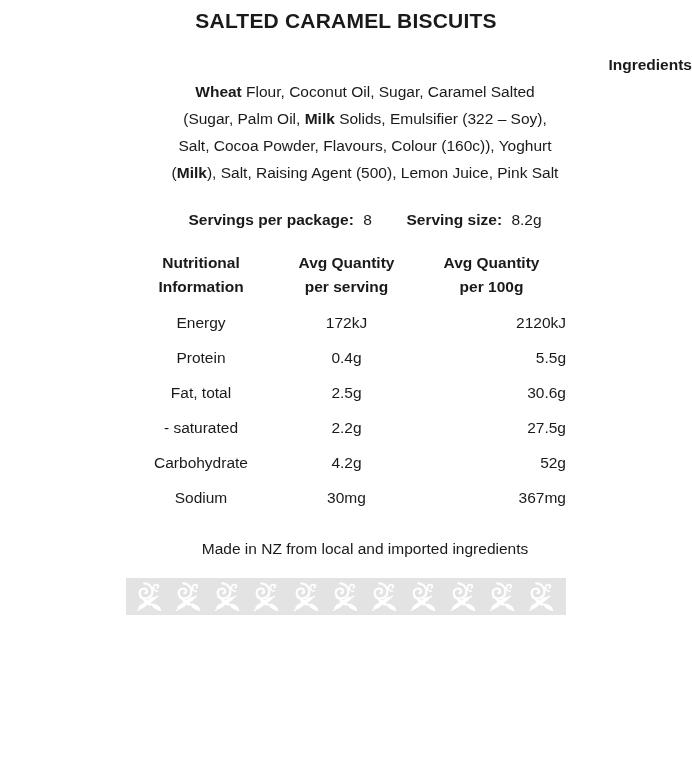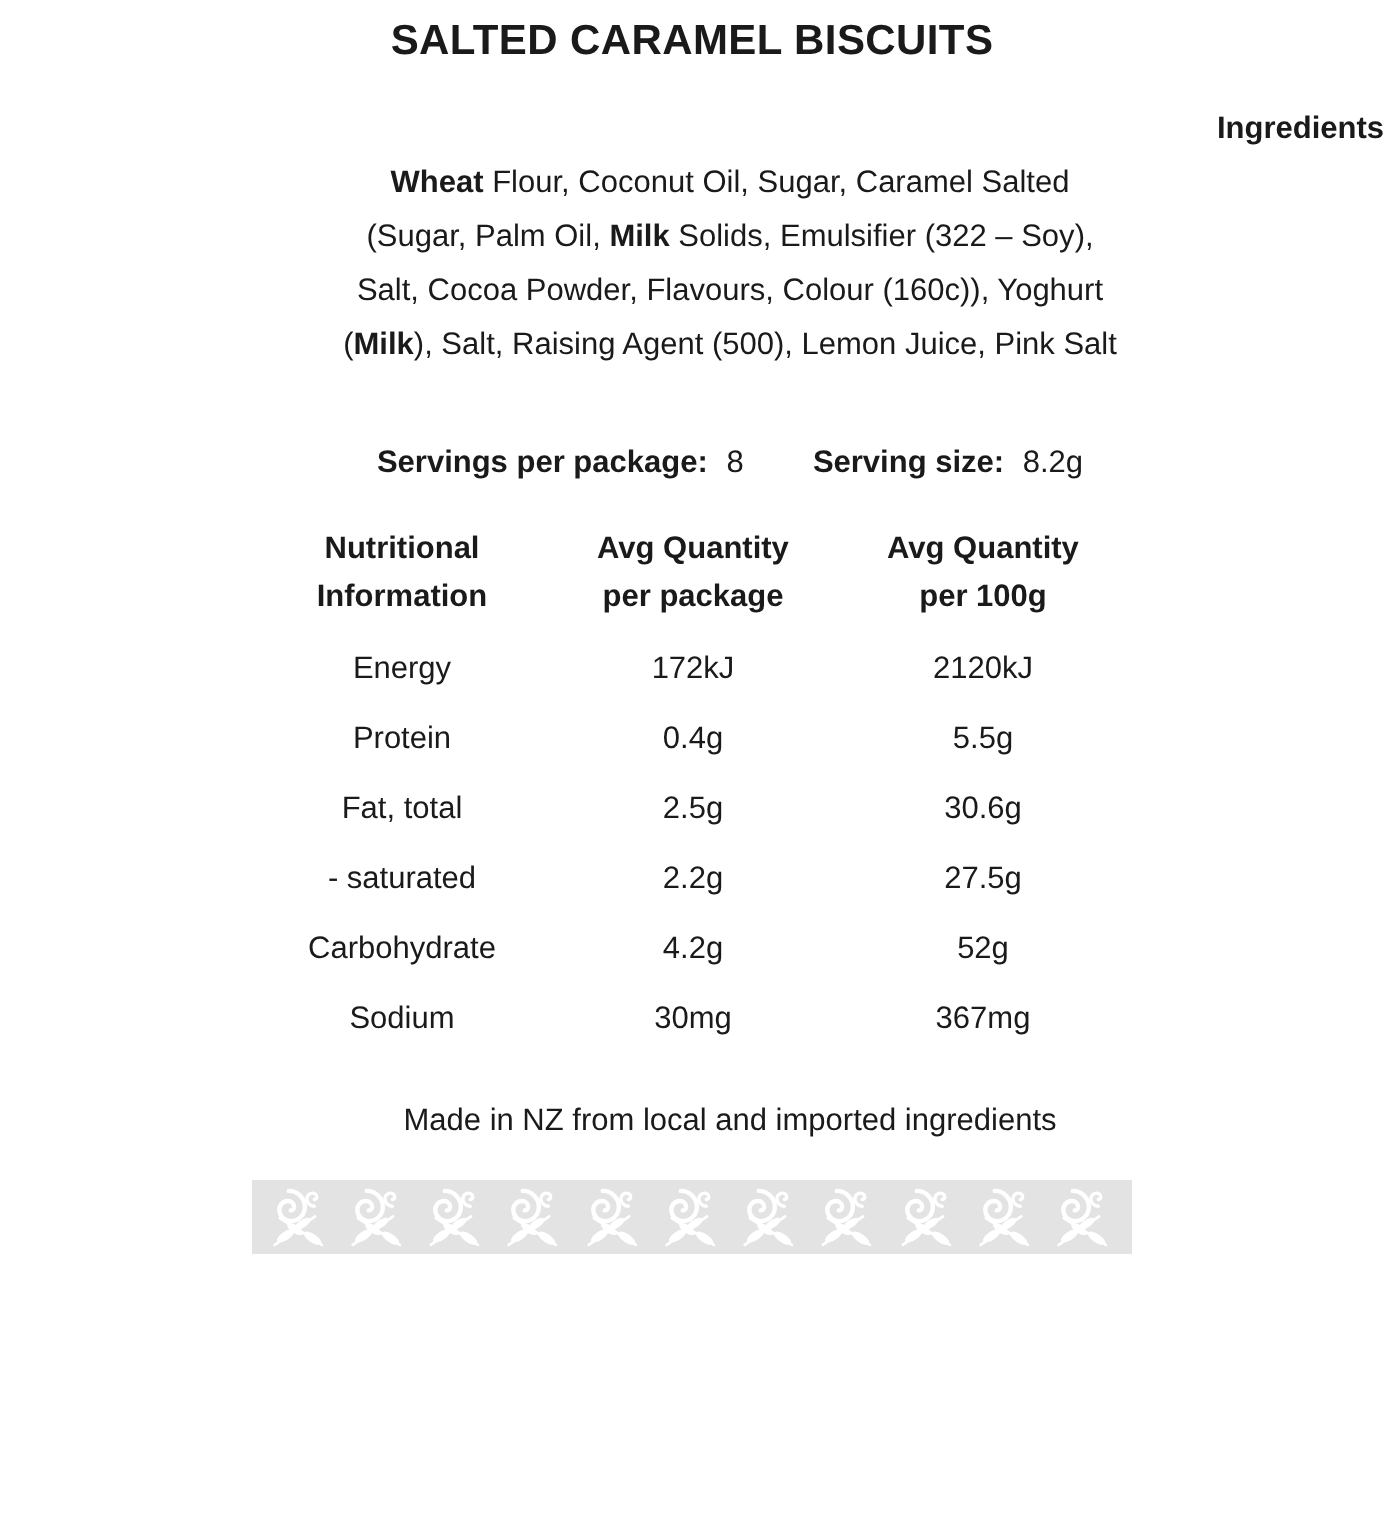--- a/index.html
+++ b/index.html
@@ -14,39 +14,39 @@
   .title{
     margin:8px 0 0 0;
     font-size:21px;font-weight:700;line-height:26px;
     letter-spacing:.2px;
   }
   p{margin:0;}
   .body-text{font-size:15.5px;line-height:27px;white-space:nowrap;padding-left:38px;}
   .bold{font-weight:700;}
   .ing-heading{margin-top:17px;font-size:15.5px;font-weight:700;line-height:27px;text-align:right;}
   .contains{margin-top:25px;}
-  .servings-line{margin-top:32px;}
+  .servings-line{margin-top:20px;}
   .servings-line .value{margin-left:5px;}
   .servings-gap{display:inline-block;width:26px;}
   table.nutrition{
     width:440px;margin:18px auto 0 auto;
     border-collapse:collapse;border:none;
     font-size:15.5px;
   }
   table.nutrition th, table.nutrition td{
     border:none;padding:0;font-weight:400;
   }
   table.nutrition thead th{
     font-weight:700;line-height:24px;vertical-align:top;padding-bottom:6px;
   }
   th.c1, td.c1{width:150px;text-align:center;}
   th.c2, td.c2{width:141px;text-align:center;}
   th.c3, td.c3{width:149px;text-align:center;}
   td.c2{padding-left:36px;text-align:center;}
-  td.c3{text-align:center;padding-right:34px;}
+  td.c3{text-align:right;padding-right:34px;}
   table.nutrition td{height:35px;vertical-align:middle;}
   .origin{margin-top:20px;}
   .ornament-strip{
     width:440px;height:37px;margin:16px auto 0 auto;
     background:#e3e3e3;
     display:flex;align-items:center;justify-content:space-around;
     padding:0 4px;box-sizing:border-box;
   }
   .rose{width:34px;height:32px;display:block;}
   .svg-defs{position:absolute;width:0;height:0;overflow:hidden;}
@@ -77,21 +77,21 @@
 
   <table class="nutrition">
     <thead>
       <tr>
         <th class="c1">
           <span>Nutritional</span><br>
           <span>Information</span>
         </th>
         <th class="c2">
           <span>Avg Quantity</span><br>
-          <span>per package</span>
+          <span>per serving</span>
         </th>
         <th class="c3">
           <span>Avg Quantity</span><br>
           <span>per 100g</span>
         </th>
       </tr>
     </thead>
     <tbody>
       <tr>
         <td class="c1">Energy</td>

